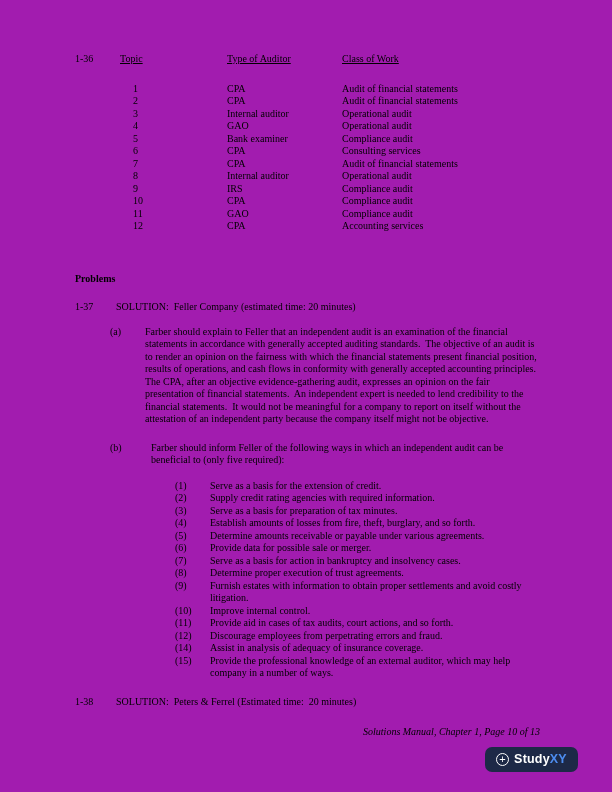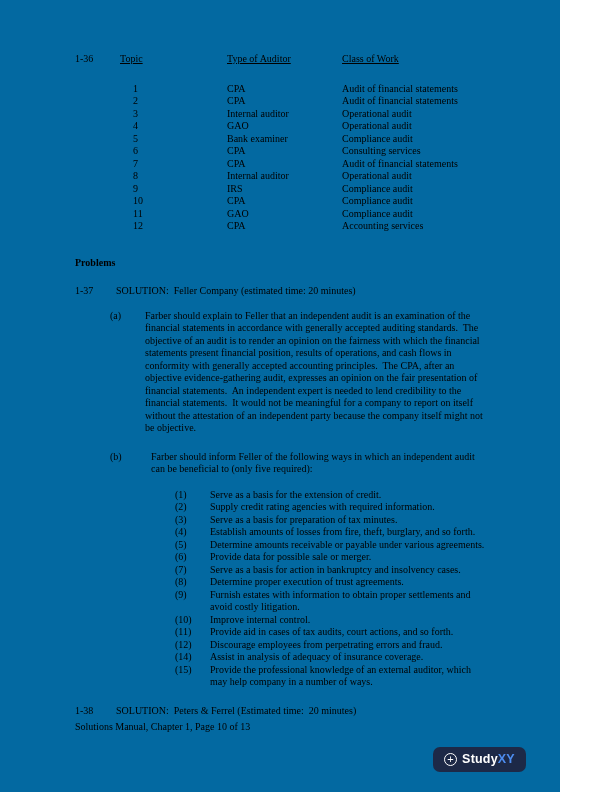--- a/index.html
+++ b/index.html
@@ -1,58 +1,58 @@
 <!DOCTYPE html>
 <html><head>
 <meta charset="utf-8">
 <style>
   html, body { margin: 0; padding: 0; background: #ffffff; }
   .page {
     position: relative;
-    width: 560px;
+    width: 612px;
     height: 792px;
-    background: #0369a1;
+    background: #a21caf;
     font-family: "Liberation Serif", "DejaVu Serif", serif;
     font-size: 10px;
     line-height: 12.5px;
     color: #000000;
     overflow: hidden;
   }
   .content { padding: 53px 72px 0 75px; }
 
   .row { display: flex; }
   .col-id      { width: 45px;  flex-shrink: 0; }
   .col-topic   { width: 88px;  flex-shrink: 0; }
   .col-auditor { width: 115px; flex-shrink: 0; margin-left: 19px; }
   .col-work    { flex: 1; }
   .u { text-decoration: underline; }
 
   .tbody { margin-top: 17px; }
   .tnum  { padding-left: 13px; box-sizing: border-box; }
 
-  .problems { margin-top: 24px; font-weight: bold; }
+  .problems { margin-top: 40px; font-weight: bold; }
 
   .sol-line  { display: flex; }
   .sol-num   { width: 35px; flex-shrink: 0; }
   .sol-title { flex: 1; }
 
   .pre { white-space: pre-wrap; }
 
   .part       { display: flex; margin-left: 35px; margin-top: 12px; }
   .part-label { width: 35px; flex-shrink: 0; }
   .part-text  { flex: 1; }
 
   .blist  { margin-left: 100px; margin-top: 13px; }
   .bitem  { display: flex; }
   .bi-num { width: 35px; flex-shrink: 0; }
   .bi-text{ flex: 1; }
 
   .mt16 { margin-top: 16px; gap: 6px; }
 
-  .footer { margin-top: 4px; text-align: left; }
+  .footer { margin-top: 18px; text-align: right; font-style: italic; }
 
   .logo {
     position: absolute;
     right: 34px;
     top: 747px;
     width: 93px;
     height: 25px;
     border-radius: 7px;
     display: flex;
     align-items: center;

